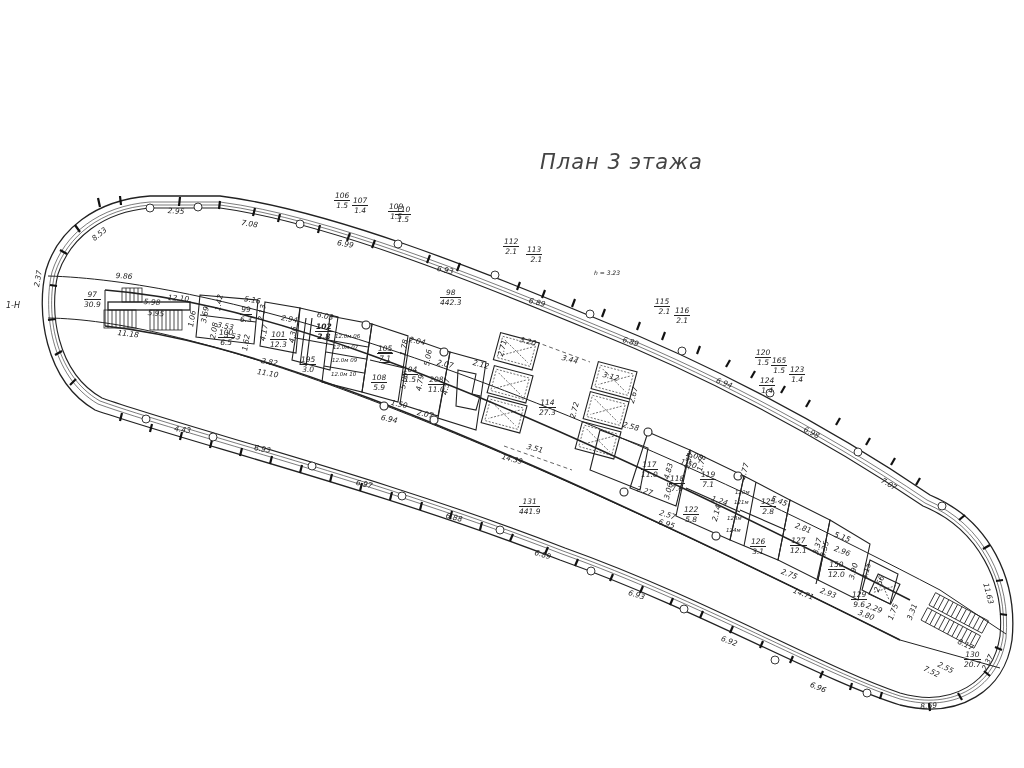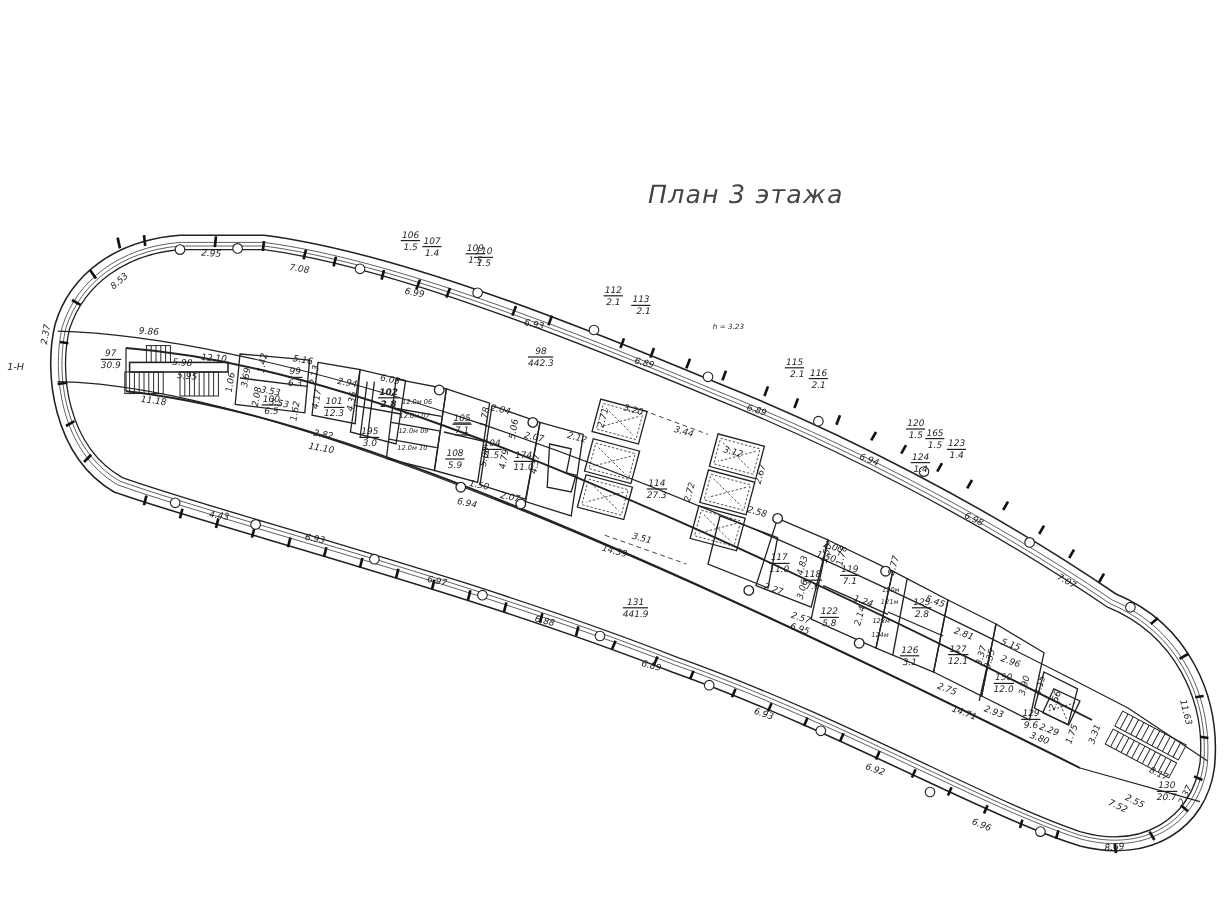--- a/index.html
+++ b/index.html
@@ -319,21 +319,21 @@
     </div>
     <div class="room" style="left: 388px; top: 202px;">
       <span class="n">109</span>
       <span class="a">1.5</span>
     </div>
     <div class="room" style="left: 395px; top: 205px;">
       <span class="n">110</span>
       <span class="a">1.5</span>
     </div>
     <div class="room" style="left: 428px; top: 375px;">
-      <span class="n">174</span>
+      <span class="n">208</span>
       <span class="a">11.0</span>
     </div>
     <div class="room" style="left: 503px; top: 237px;">
       <span class="n">112</span>
       <span class="a">2.1</span>
     </div>
     <div class="room" style="left: 526px; top: 245px; text-align: right;">
       <span class="n">113</span>
       <span class="a">2.1</span>
     </div>

